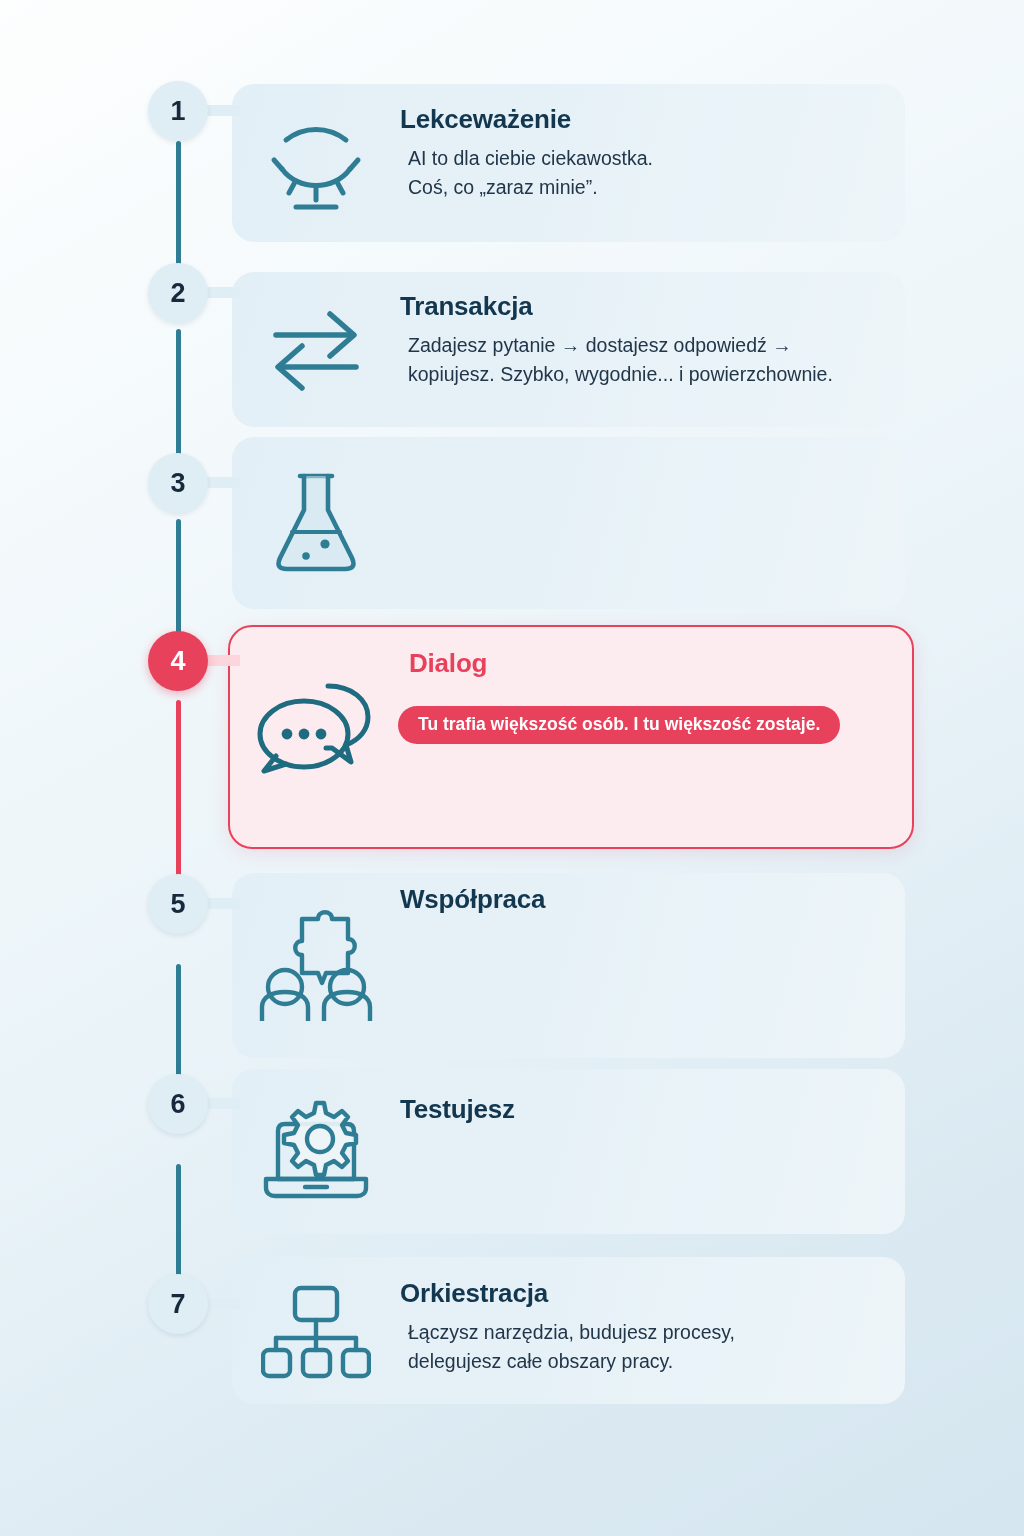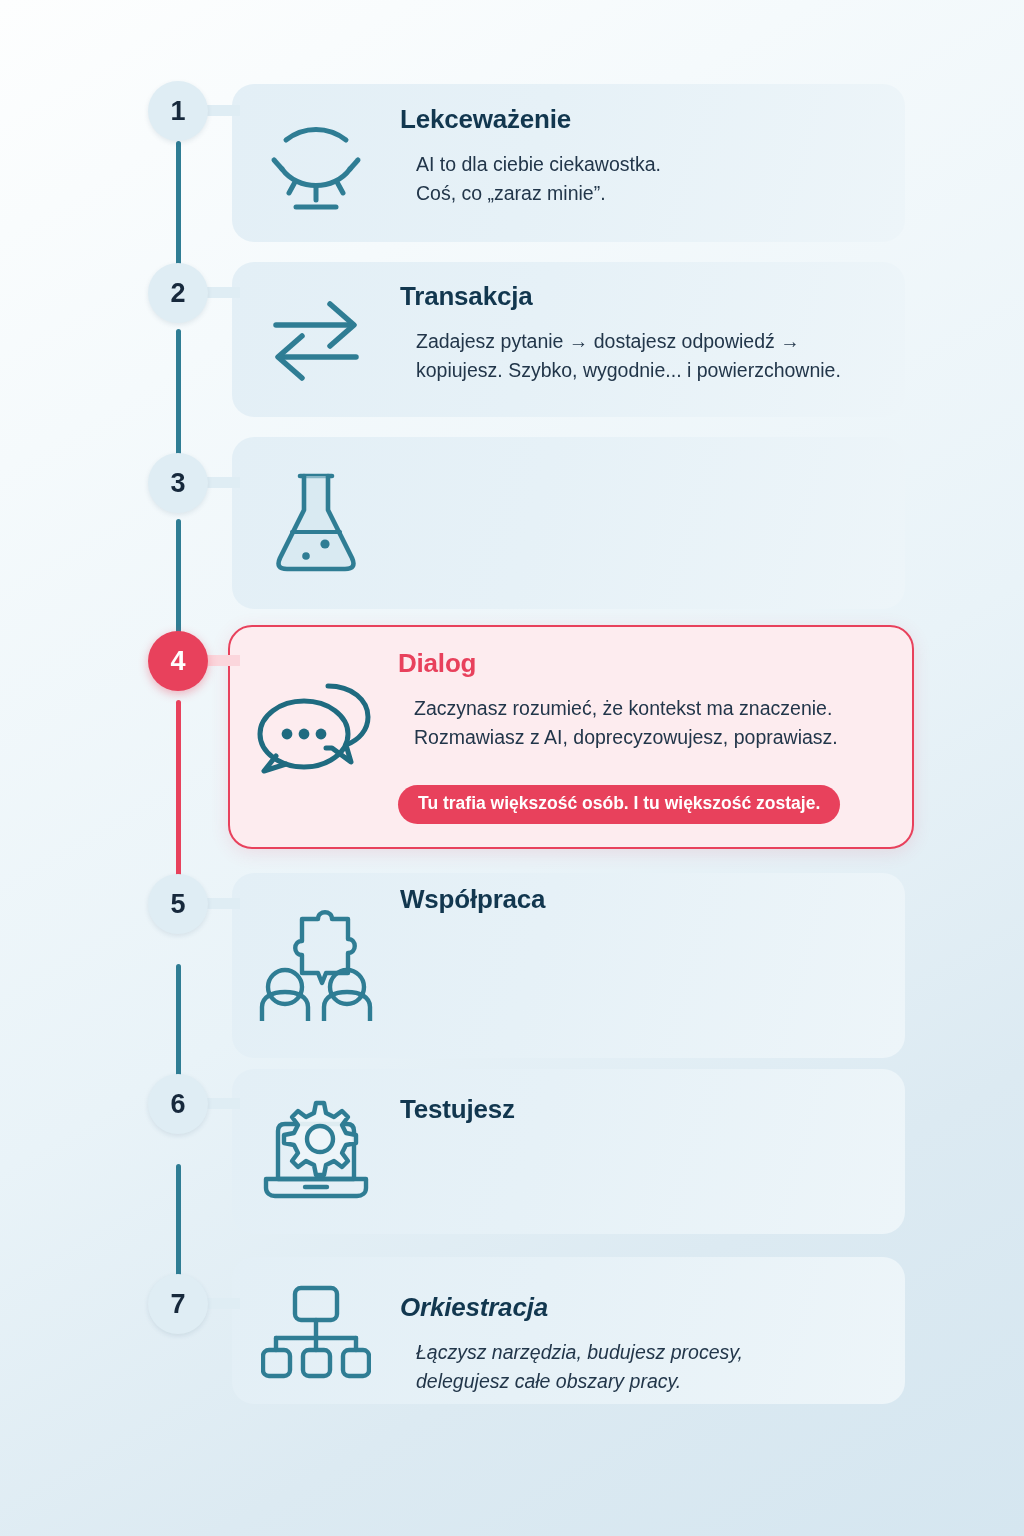--- a/index.html
+++ b/index.html
@@ -107,27 +107,27 @@
   }
 
   .title {
     font-size: 26px;
     font-weight: bold;
     color: #12374f;
     letter-spacing: -0.2px;
     margin: 0 0 10px 0;
     line-height: 1.12;
   }
-  .title.active { color: #e8415c; }
+  .title.active { color: #e8415c; margin-left: 11px; }
 
   .desc {
     font-size: 19.5px;
     color: #22364a;
     line-height: 1.47;
-    margin: 16px;
+    margin: 8px;
     white-space: pre-line;
   }
 
   .badge {
     display: inline-block;
     margin-top: 18px;
     padding: 9px 20px 10px 20px;
     background: #e8415c;
     color: #ffffff;
     font-size: 17.5px;
@@ -169,21 +169,21 @@
         <p class="title">Lekceważenie</p>
         <p class="desc">AI to dla ciebie ciekawostka.
 Coś, co „zaraz minie”.</p>
       </div>
     </div>
   </div>
 
   <div class="step">
     <div class="stub" style="top:287px;"></div>
     <div class="bullet" style="top:263px;">2</div>
-    <div class="card" style="top:262px; width:673px; height:155px;padding-left:45px;">
+    <div class="card" style="top:272px; width:673px; height:155px;padding-left:45px;">
       <div class="icon-wrap" style="top:28px; height:100px;">
         <svg width="104" height="88" viewBox="0 0 104 88" fill="none" stroke="#2f7d94" stroke-width="5.5" stroke-linecap="round" stroke-linejoin="round">
           <path d="M12 29 L88 29"></path>
           <path d="M66 8 L90 29 L66 50"></path>
           <path d="M92 61 L16 61"></path>
           <path d="M38 40 L14 61 L38 82"></path>
         </svg>
       </div>
       <div class="body" style="top:20px;">
         <p class="title">Transakcja</p>
@@ -219,22 +219,20 @@
                    C74 66, 72 66, 70 66"></path>
           <ellipse cx="48" cy="52" rx="44" ry="33"></ellipse>
           <path d="M20 74 L8 89 L30 82"></path>
           <circle cx="31" cy="52" r="5.4" fill="#1f6b80" stroke="none"></circle>
           <circle cx="48" cy="52" r="5.4" fill="#1f6b80" stroke="none"></circle>
           <circle cx="65" cy="52" r="5.4" fill="#1f6b80" stroke="none"></circle>
         </svg>
       </div>
       <div class="body" style="top:22px;">
         <p class="title active">Dialog</p>
-        <p class="desc">Zaczynasz rozumieć, że kontekst ma znaczenie.
-Rozmawiasz z AI, doprecyzowujesz, poprawiasz.</p>
         <span class="badge">Tu trafia większość osób. I tu większość zostaje.</span>
       </div>
     </div>
   </div>
 
   <div class="step">
     <div class="stub" style="top:898px;"></div>
     <div class="bullet" style="top:874px;">5</div>
     <div class="card" style="top:873px; width:673px; height:185px;">
       <div class="icon-wrap" style="top:26px; height:125px;">
@@ -284,21 +282,21 @@
           <path d="M55 36 L55 54"></path>
           <path d="M15 54 L95 54"></path>
           <path d="M15 54 L15 66"></path>
           <path d="M55 54 L55 66"></path>
           <path d="M95 54 L95 66"></path>
           <rect x="2" y="66" width="27" height="26" rx="6"></rect>
           <rect x="42" y="66" width="27" height="26" rx="6"></rect>
           <rect x="82" y="66" width="26" height="26" rx="6"></rect>
         </svg>
       </div>
-      <div class="body" style="top:36px;font-style:italic;">
+      <div class="body" style="top:22px;">
         <p class="title">Orkiestracja</p>
         <p class="desc">Łączysz narzędzia, budujesz procesy,
 delegujesz całe obszary pracy.</p>
       </div>
     </div>
   </div>
 
 </div>
 
 </body></html>

